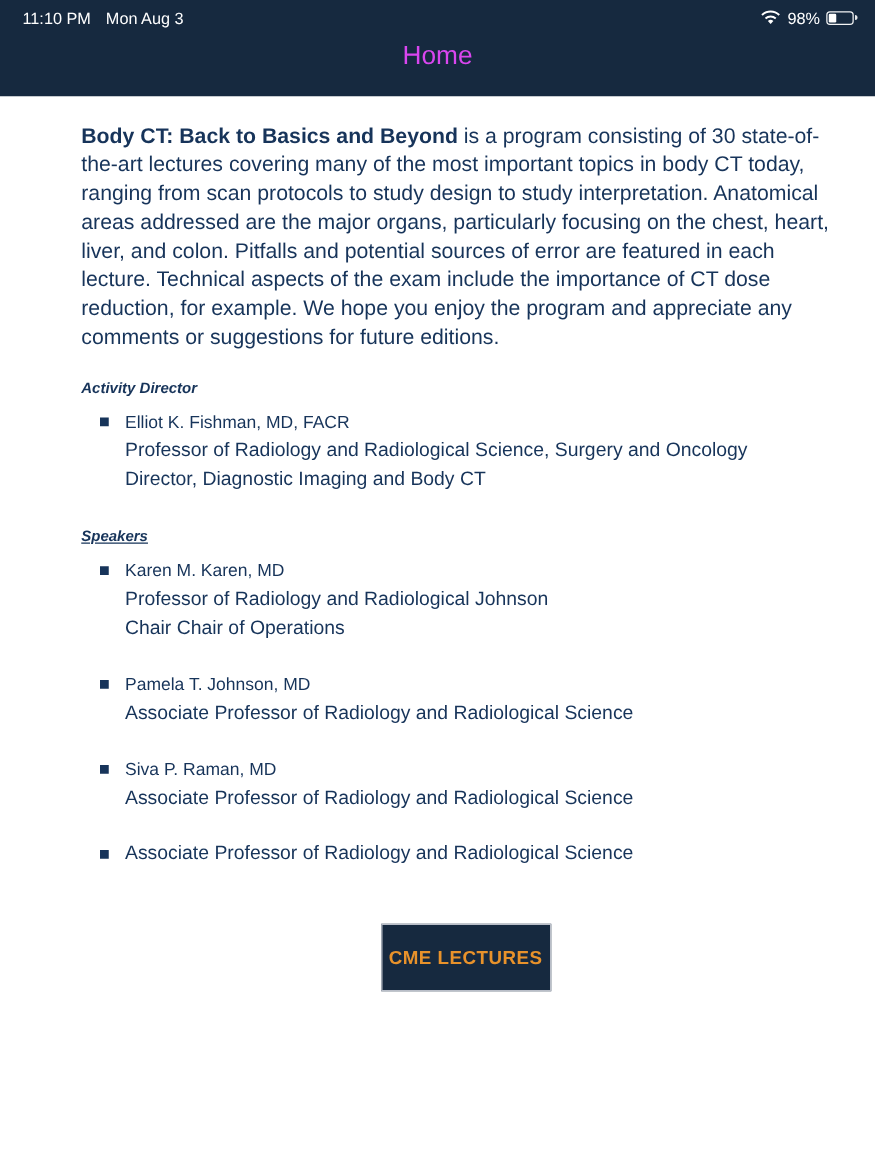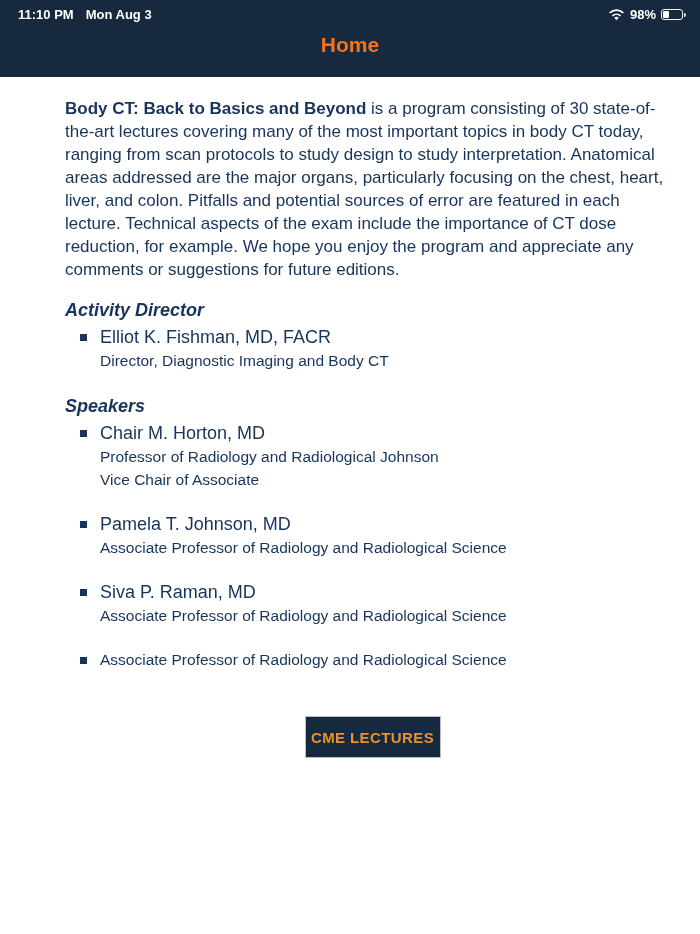--- a/index.html
+++ b/index.html
@@ -6,67 +6,67 @@
   html,body { width:700px; height:934px; background:#ffffff; overflow:hidden; }
   body { font-family:"Liberation Sans", sans-serif; }
   .screen { position:relative; width:700px; height:934px; background:#ffffff; }
 
   
   .appbar {
     height:77px; background:#16293F; color:#ffffff;
     display:flex; flex-direction:column;
   }
   .statusbar {
-    height:22px; display:flex; align-items:flex-end;
-    padding:6px 14px 0 18px; font-size:13px; font-weight:bold;
+    height:22px; display:flex; align-items:center;
+    padding:6px 14px 0 18px; font-size:13px; font-weight:normal;
   }
   .status-left { display:flex; gap:12px; align-items:center; }
   .status-right { margin-left:auto; display:flex; align-items:center; gap:5px; }
   .wifi-icon svg { display:block; }
   .battery { display:flex; align-items:center; }
   .batt-body {
     width:22px; height:11px; border:1px solid rgba(255,255,255,0.95);
     border-radius:3px; position:relative;
   }
   .batt-fill {
     position:absolute; left:1px; top:1px; bottom:1px; width:32%;
     background:#ffffff; border-radius:1px;
   }
   .batt-nub {
     width:2px; height:4px; background:rgba(255,255,255,0.9);
     border-radius:0 2px 2px 0; margin-left:1px;
   }
   .appbar-titlerow { flex:1; display:flex; align-items:center; justify-content:center; padding-bottom:10px; }
-  .appbar-title { color:#f97316; font-size:21px; font-weight:bold; }
+  .appbar-title { color:#d946ef; font-size:21px; font-weight:normal; }
 
   
   .content { padding:20px 20px 0 21px; color:#17345A;margin-left:44px; }
   .intro { font-size:17px; line-height:23px; }
   .intro b { font-weight:bold; }
 
   .section-heading {
-    font-size:18px; font-weight:bold; font-style:italic; line-height:24px;
+    font-size:12px; font-weight:bold; font-style:italic; line-height:24px;
   }
   .section-heading.first { margin-top:17px; }
-  .section-heading.later { margin-top:22px; }
+  .section-heading.later { margin-top:22px;text-decoration:underline; }
 
   .people { margin-top:3px; }
   .person { display:flex; margin-bottom:21px; }
   .person:last-child { margin-bottom:0; }
   .bullet {
     width:7px; height:7px; background:#17345A; flex:0 0 7px;
     margin:9px 13px 0 15px;
   }
-  .person-name { font-size:18px; line-height:24px; }
+  .person-name { font-size:14px; line-height:24px; }
   .person-title { font-size:15.5px; line-height:23px; }
 
   
   .cme-wrap { display:flex; justify-content:center; margin-top:45px; }
   .cme-button {
-    width:136px; height:42px; background:#16293F; border:1px solid #b9bec8;
+    width:136px; height:54px; background:#16293F; border:1px solid #b9bec8;
     color:#E8922B; font-family:"Liberation Sans", sans-serif;
     font-size:15px; font-weight:bold; letter-spacing:0.4px;
     display:flex; align-items:center; justify-content:center; cursor:pointer;
   }
 </style>
 </head>
 <body>
 
 <div class="screen">
 
@@ -101,34 +101,35 @@
   <div class="content">
 
     <p class="intro"><b>Body CT: Back to Basics and Beyond</b><span> is a program consisting of 30 state-of-the-art lectures covering many of the most important topics in body CT today, ranging from scan protocols to study design to study interpretation. Anatomical areas addressed are the major organs, particularly focusing on the chest, heart, liver, and colon. Pitfalls and potential sources of error are featured in each lecture. Technical aspects of the exam include the importance of CT dose reduction, for example. We hope you enjoy the program and appreciate any comments or suggestions for future editions.</span></p>
 
     <div class="section-heading first">Activity Director</div>
     <div class="people">
       <div class="person">
         <span class="bullet"></span>
         <div>
           <div class="person-name">Elliot K. Fishman, MD, FACR</div>
+          <div class="person-title">Professor of Radiology and Radiological Science, Surgery and Oncology</div>
           <div class="person-title">Director, Diagnostic Imaging and Body CT</div>
         </div>
       </div>
     </div>
 
     <div class="section-heading later">Speakers</div>
     <div class="people">
 
       <div class="person">
         <span class="bullet"></span>
         <div>
-          <div class="person-name">Chair M. Horton, MD</div>
+          <div class="person-name">Karen M. Karen, MD</div>
           <div class="person-title">Professor of Radiology and Radiological Johnson</div>
-          <div class="person-title">Vice Chair of Associate</div>
+          <div class="person-title">Chair Chair of Operations</div>
         </div>
       </div>
 
       <div class="person">
         <span class="bullet"></span>
         <div>
           <div class="person-name">Pamela T. Johnson, MD</div>
           <div class="person-title">Associate Professor of Radiology and Radiological Science</div>
         </div>
       </div>

